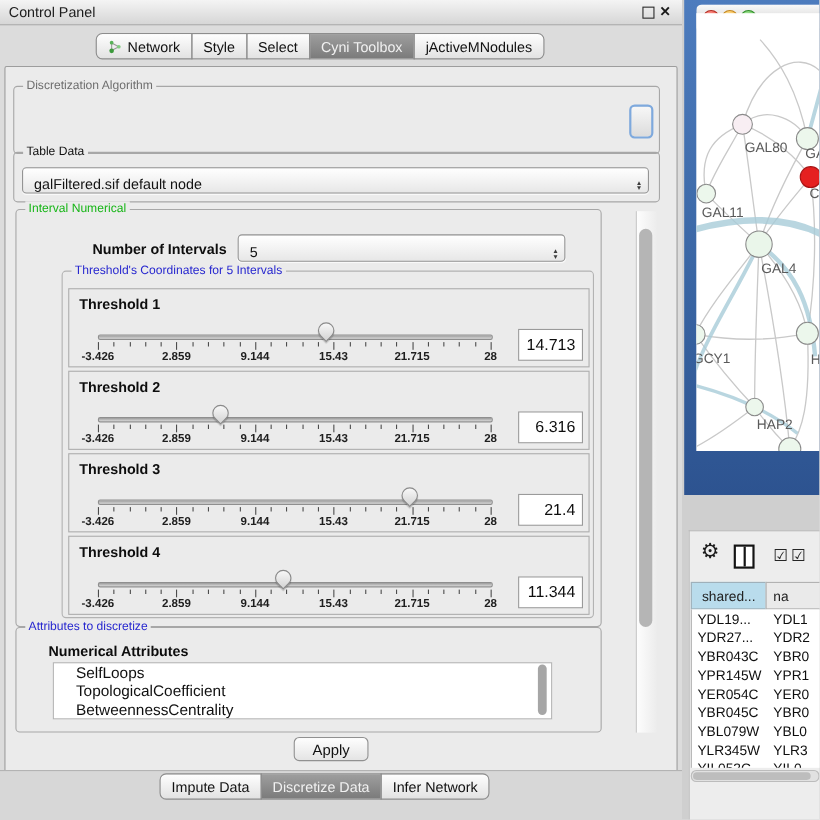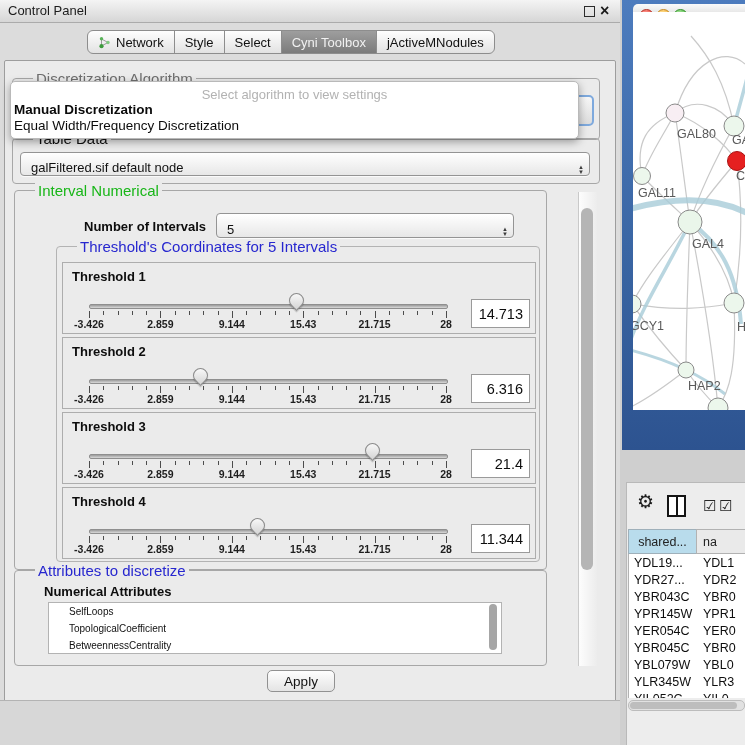--- a/index.html
+++ b/index.html
@@ -16,21 +16,21 @@
     border:1px solid #9d9d9d;border-radius:2px}
   
   .segbar{position:absolute;display:flex}
   .seg{height:22px;padding:0 10px;background:linear-gradient(#fefefe,#e2e2e2);border:1px solid #8d8d8d;
     margin-left:-1px;font-size:13px;color:#111;display:flex;align-items:center;gap:5px;white-space:nowrap}
   .seg.active{background:linear-gradient(#9e9e9e,#7b7b7b);color:#f1f1f1}
   .seg:first-child{border-radius:6px 0 0 6px}
   .seg:last-child{border-radius:0 6px 6px 0}
   
   .group{position:absolute;border:1px solid #a7a7a7;border-radius:4px}
-  .glabel{position:absolute;top:-8px;left:20px;background:#ebebeb;padding:0 3px;font-size:15px;line-height:15px;white-space:nowrap}
+  .glabel{position:absolute;top:-8px;left:8px;background:#ebebeb;padding:0 3px;font-size:11px;line-height:15px;white-space:nowrap}
   .glabel.green{color:#18b618}
   .glabel.blue{color:#2727cf}
   .glabel.gray{color:#6e6e6e}
   .glabel.dark{color:#111}
   
   .combo{position:absolute;border:1px solid #949494;border-radius:4px;background:linear-gradient(#ffffff,#e7e7e7);
     display:flex;align-items:flex-end;font-size:13px;color:#111;box-shadow:0 1px 1px rgba(255,255,255,.8)}
   .combo .val{padding-left:10px;flex:1;white-space:nowrap;overflow:hidden}
   .combo .arrows{display:flex;flex-direction:column;align-items:center;justify-content:center;
     color:#3c3c3c;font-size:6px;line-height:5px;margin-right:5px}
@@ -48,21 +48,21 @@
   .tlabel{position:absolute;left:9px;top:6px;font-weight:bold;font-size:13px;color:#0d0d0d}
   .track{position:absolute;height:3px;border-radius:2px;background:linear-gradient(#9a9a9a,#dadada);border:1px solid #8f8f8f}
   .thumb{position:absolute;width:13px;height:13px;background:linear-gradient(135deg,#fefefe,#d3d3d3);
     border:1px solid #8a8a8a;border-radius:50% 50% 0 50%;transform:rotate(45deg);box-shadow:1px 1px 1px rgba(0,0,0,.2);z-index:3}
   .tick{position:absolute;width:1px;background:#4c4c4c}
   .ticklabel{position:absolute;width:60px;text-align:center;font-size:10.5px;font-weight:bold;color:#1e1e1e}
   .valbox{position:absolute;background:#fff;border:1px solid #9a9a9a;font-size:14.5px;color:#0d0d0d;
     display:flex;align-items:center;justify-content:flex-end;padding-right:6px}
   
   #attr-list{position:absolute;left:48px;top:602px;width:452px;height:50px;background:#fff;border:1px solid #b3b3b3;overflow:hidden}
-  .listitem{font-size:10px;color:#101010;line-height:17px;padding-left:20px;white-space:nowrap}
+  .listitem{font-size:14px;color:#101010;line-height:17px;padding-left:20px;white-space:nowrap}
   #attr-scroll{position:absolute;left:489px;top:604px;width:8px;height:46px;background:#a6a6a6;border-radius:4px;z-index:2}
   
   #apply-btn{position:absolute;left:267px;top:670px;width:68px;height:22px;border:1px solid #919191;border-radius:5px;
     background:linear-gradient(#fefefe,#e4e4e4);font-size:13.5px;color:#111;display:flex;align-items:center;justify-content:center}
   #bottom-strip{position:absolute;left:0;top:700px;width:620px;height:45px;background:#d7d7d7;border-top:1px solid #b3b3b3}
   
   #v-scroll-track{position:absolute;left:578px;top:192px;width:18px;height:474px;background:linear-gradient(90deg,#fdfdfd,#ececec);border-left:1px solid #c9c9c9}
   #v-scroll-thumb{position:absolute;left:581px;top:208px;width:12px;height:362px;background:#b5b5b5;border-radius:6px}
   
   #net-frame{position:absolute;left:622px;top:0;width:123px;height:450px;
@@ -137,27 +137,20 @@
         </div>
       </div>
 
     <div id="main-panel"></div>
 
     <div class="group" style="left:12px;top:78px;width:586px;height:60px">
       <span class="glabel gray">Discretization Algorithm</span>
     </div>
     <div id="combo-focus-cap"></div>
 
-    <div id="algo-popup">
-      <div id="popup-prompt">Select algorithm to view settings</div>
-      <div id="popup-items">
-          <div class="popup-item bold">Manual Discretization</div>
-          <div class="popup-item">Equal Width/Frequency Discretization</div>
-        </div>
-    </div>
 
     <div class="group" style="left:12px;top:138px;width:586px;height:44px">
       <span class="glabel dark">Table Data</span>
     </div>
     <div class="combo" style="left:20px;top:152px;width:568px;height:22px">
       <span class="val">galFiltered.sif default node</span>
       <span class="arrows">
         <span>▲</span>
         <span>▼</span>
       </span>
@@ -343,20 +336,31 @@
     <div id="attr-list">
         <div class="listitem">SelfLoops</div>
         <div class="listitem">TopologicalCoefficient</div>
         <div class="listitem">BetweennessCentrality</div>
       </div>
     <div id="attr-scroll"></div>
 
     <button id="apply-btn">Apply</button>
 
     <div id="bottom-strip"></div>
+    <div id="bottom-tabbar" class="segbar" style="left:146px;top:703px">
+        <div class="seg">
+          <span>Impute Data</span>
+        </div>
+        <div class="seg active">
+          <span>Discretize Data</span>
+        </div>
+        <div class="seg">
+          <span>Infer Network</span>
+        </div>
+      </div>
   </div>
 
   <div id="net-frame"></div>
   <div id="net-titlebar"></div>
   <div id="light-red" class="light"></div>
   <div id="light-yellow" class="light"></div>
   <div id="light-green" class="light"></div>
   <div id="net-canvas">
     <svg id="net-svg" width="112" height="398" viewBox="0 0 112 398">
         <path d="M42,101 C62,84 88,94 101,114" stroke="#c9c9c9" fill="none" stroke-width="1.2"></path>

